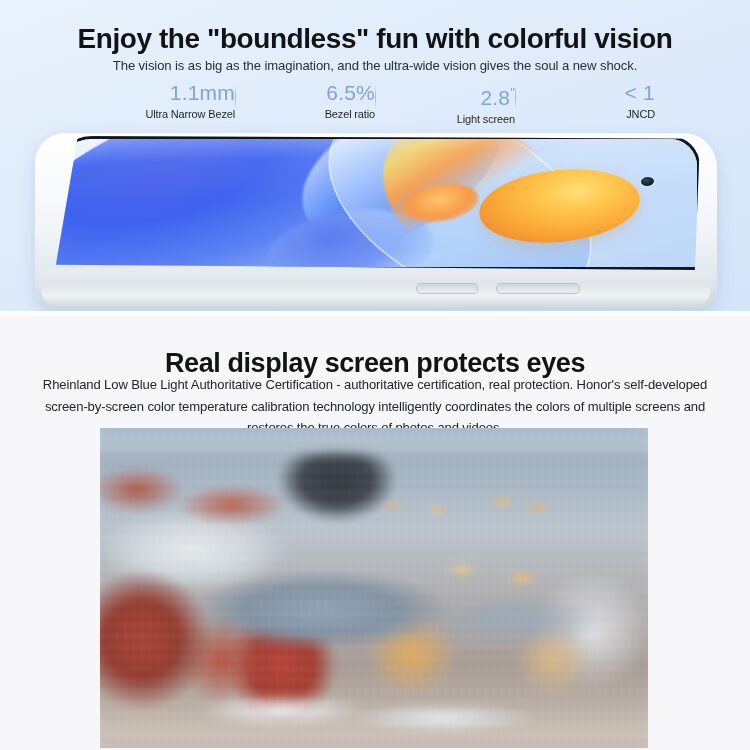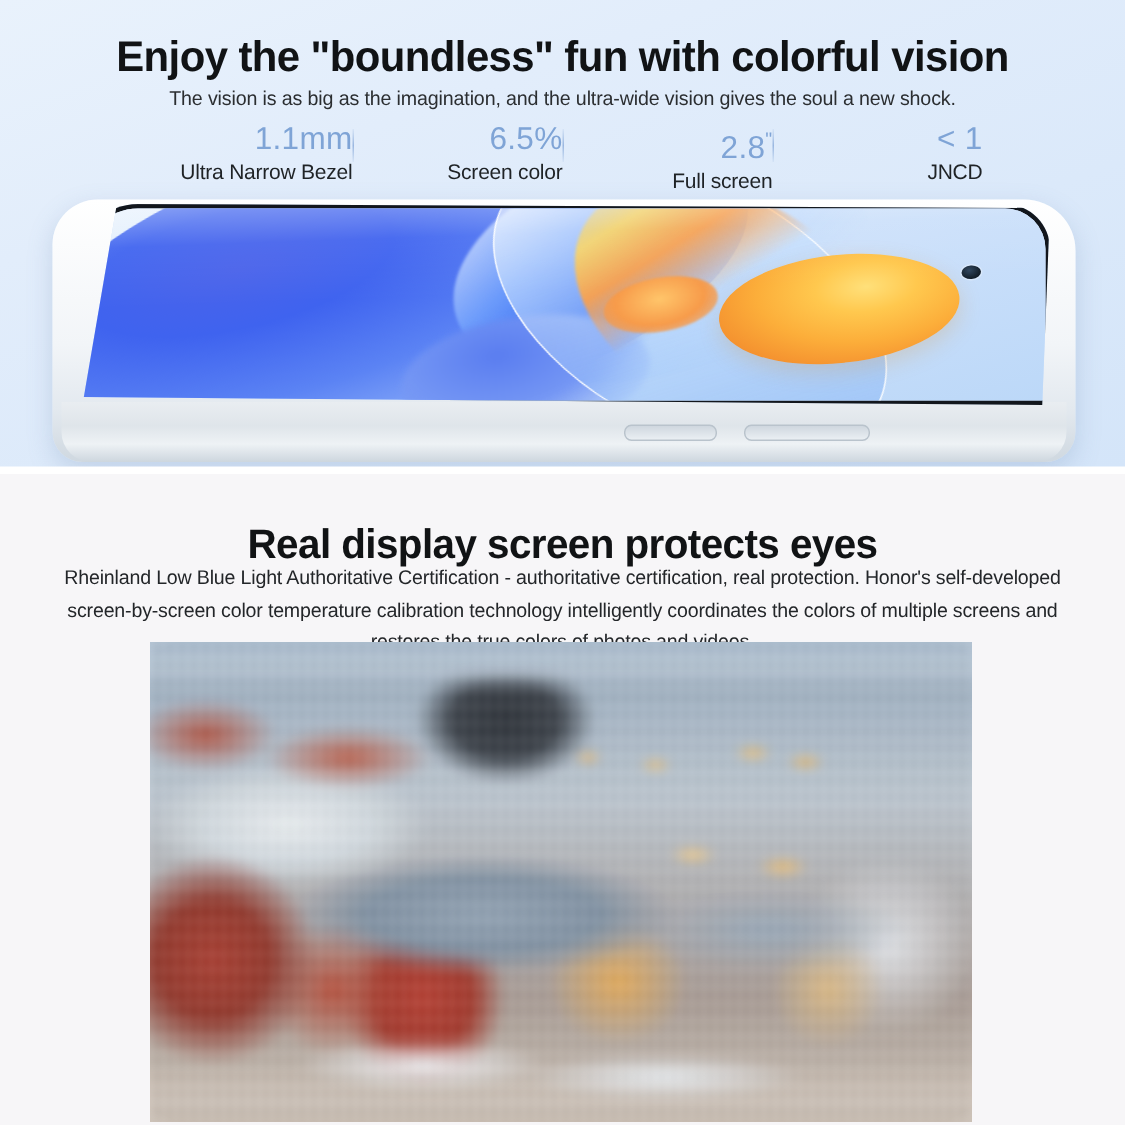--- a/index.html
+++ b/index.html
@@ -35,21 +35,21 @@
     position:absolute;left:95px;top:80px;width:560px;height:48px;
     display:flex;align-items:flex-start;
   }
   .stat{flex:1;text-align:right;position:relative;}
   .stat-val{
     font-size:21px;color:#7fa4d6;font-weight:400;letter-spacing:0.2px;
     line-height:26px;
   }
   .stat-val .sup{font-size:13px;vertical-align:super;}
   .stat-lbl{
-    font-size:14px;color:#1f2326;line-height:16px;letter-spacing:-0.15px;
+    font-size:11px;color:#1f2326;line-height:16px;letter-spacing:-0.15px;
   }
   .divider{
     position:absolute;top:6px;right:-1px;width:1px;height:22px;
     background:linear-gradient(180deg,rgba(150,180,220,0.15),rgba(130,165,215,0.75),rgba(150,180,220,0.15));
   }
   .stat:last-child .divider{display:none;}
 
   
   .phone1-wrap{position:absolute;left:35px;top:133px;width:682px;height:178px;}
   .phone1-body{
@@ -241,27 +241,27 @@
     <div class="stats">
 
       <div class="stat">
         <div class="stat-val">1.1mm</div>
         <div class="stat-lbl">Ultra Narrow Bezel</div>
         <span class="divider"></span>
       </div>
 
       <div class="stat">
         <div class="stat-val">6.5%</div>
-        <div class="stat-lbl">Screen color</div>
+        <div class="stat-lbl">Bezel ratio</div>
         <span class="divider"></span>
       </div>
 
       <div class="stat">
         <div class="stat-val"><span>2.8</span><span class="sup">"</span></div>
-        <div class="stat-lbl">Full screen</div>
+        <div class="stat-lbl">Light screen</div>
         <span class="divider"></span>
       </div>
 
       <div class="stat">
         <div class="stat-val">&lt; 1</div>
         <div class="stat-lbl">JNCD</div>
 
       </div>
 
     </div>

